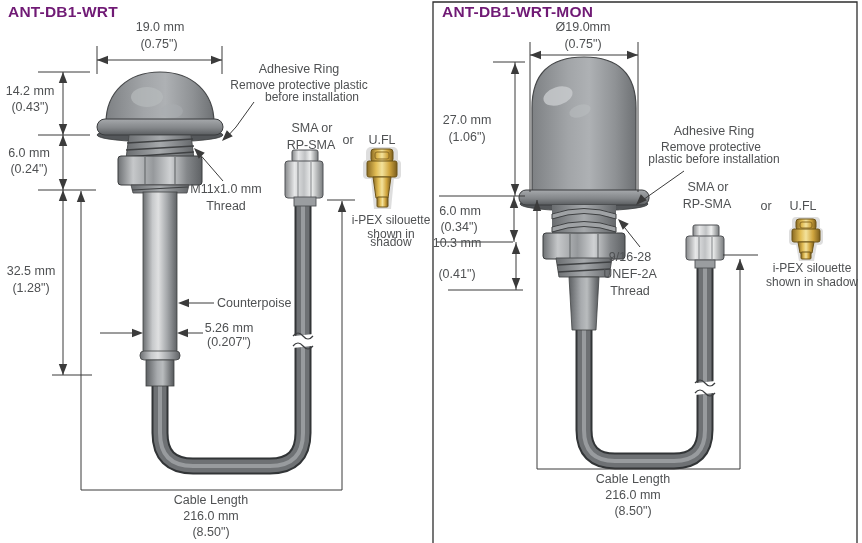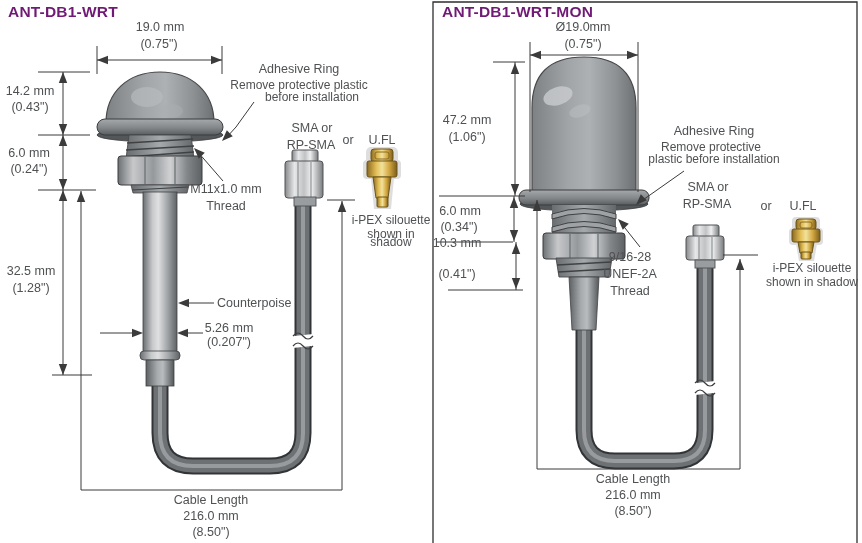--- a/index.html
+++ b/index.html
@@ -299,21 +299,21 @@
 <div class="lbl" style="left:217px;top:296px">Counterpoise</div>
 <div class="lbl ctr" style="left:229px;top:321px">5.26 mm</div>
 <div class="lbl ctr" style="left:229px;top:335px">(0.207")</div>
 <div class="lbl ctr" style="left:211px;top:493px">Cable Length</div>
 <div class="lbl ctr" style="left:211px;top:509px">216.0 mm</div>
 <div class="lbl ctr" style="left:211px;top:525px">(8.50")</div>
 
 <div class="ttl" style="left:442px;top:3px">ANT-DB1-WRT-MON</div>
 <div class="lbl ctr" style="left:583px;top:20px">Ø19.0mm</div>
 <div class="lbl ctr" style="left:583px;top:37px">(0.75")</div>
-<div class="lbl ctr" style="left:467px;top:113px">47.2 mm</div>
+<div class="lbl ctr" style="left:467px;top:113px">27.0 mm</div>
 <div class="lbl ctr" style="left:467px;top:130px">(1.06")</div>
 <div class="lbl ctr" style="left:460px;top:204px">6.0 mm</div>
 <div class="lbl ctr" style="left:459px;top:220px">(0.34")</div>
 <div class="lbl ctr" style="left:457px;top:236px">10.3 mm</div>
 <div class="lbl ctr" style="left:457px;top:267px">(0.41")</div>
 <div class="lbl ctr" style="left:714px;top:124px">Adhesive Ring</div>
 <div class="lbl ctr sm" style="left:711px;top:141px">Remove protective</div>
 <div class="lbl ctr sm" style="left:714px;top:153px">plastic before installation</div>
 <div class="lbl ctr" style="left:708px;top:180px">SMA or</div>
 <div class="lbl ctr" style="left:707px;top:197px">RP-SMA</div>

